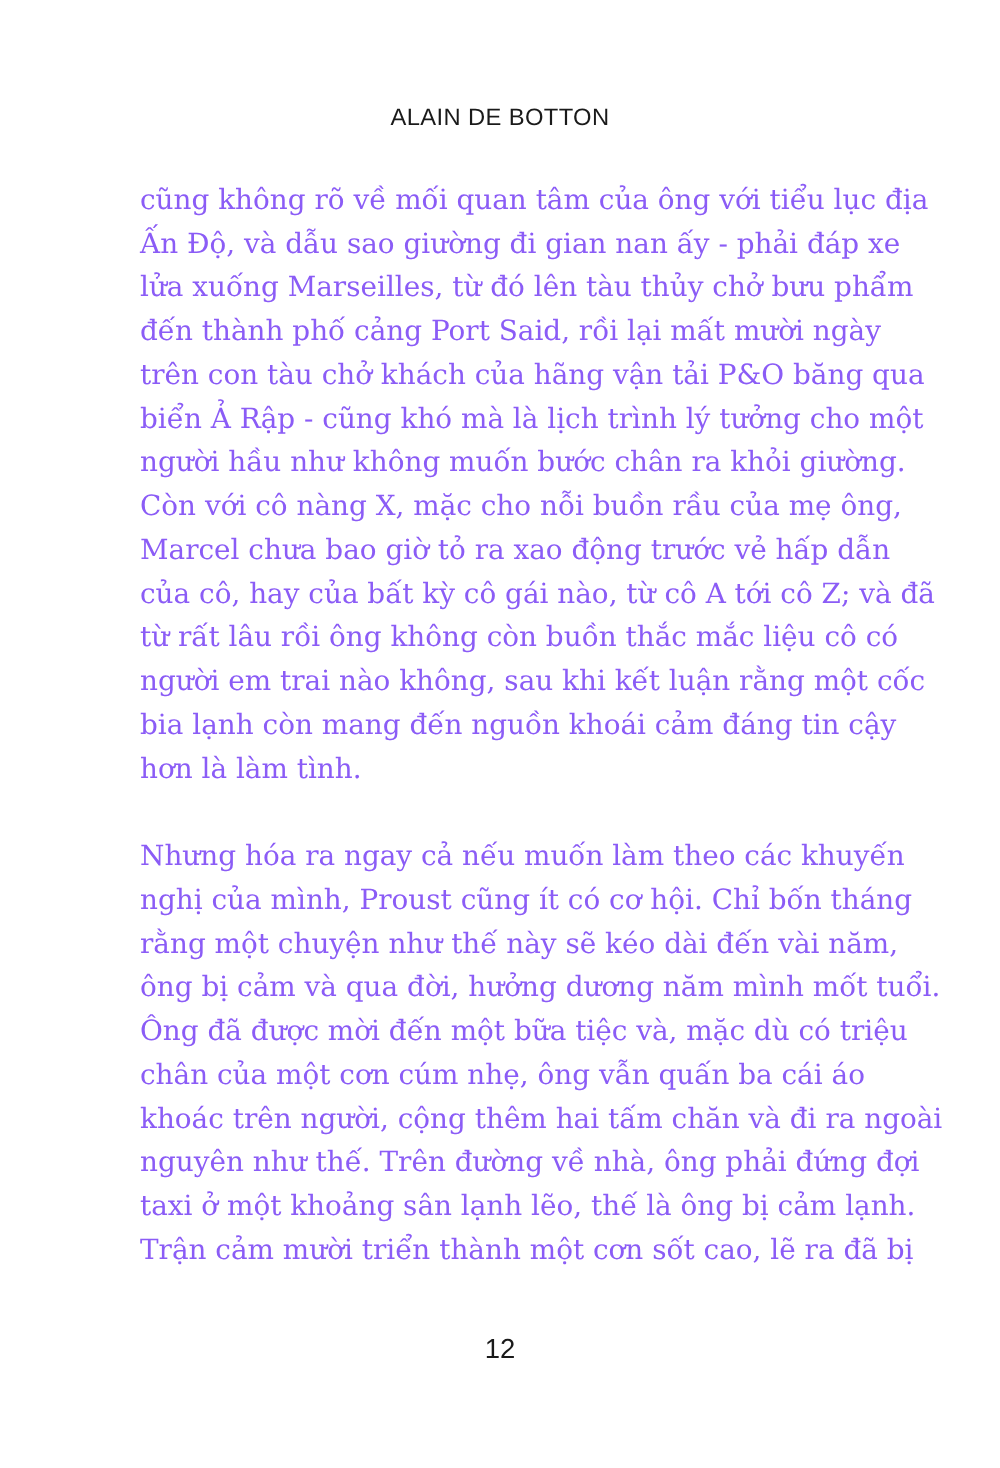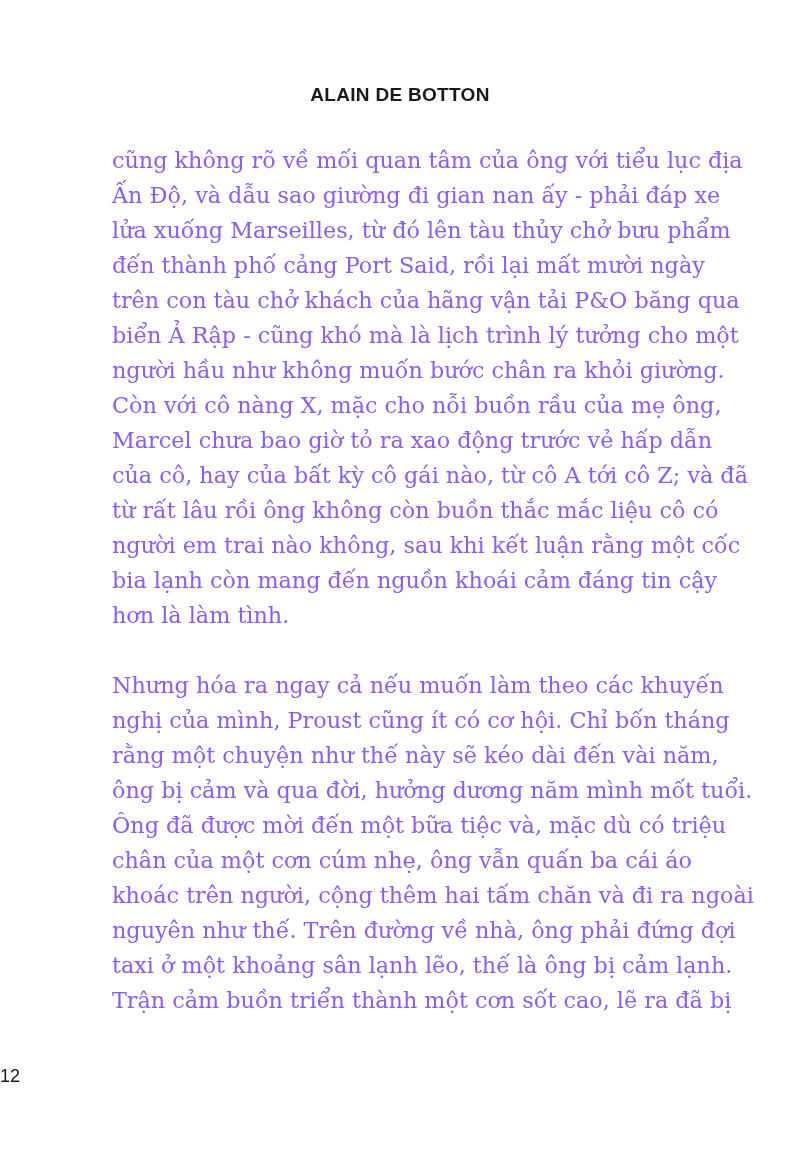--- a/index.html
+++ b/index.html
@@ -17,21 +17,20 @@
     .running-header {
       position: absolute;
       top: 84px;
       left: 0;
       width: 800px;
       text-align: center;
       font-family: "Liberation Sans", "DejaVu Sans", sans-serif;
       font-size: 19px;
       letter-spacing: 0.3px;
       color: #1a1a1a;
-      font-weight: bold;
     }
     .text-block {
       position: absolute;
       top: 143px;
       left: 112px;
       width: 577px;
       font-family: "DejaVu Serif", "Liberation Serif", serif;
       font-size: 22.3px;
       line-height: 35px;
       color: #8b5cf6;
@@ -55,23 +54,23 @@
       height: 35px;
     }
     .ital {
       font-style: italic;
     }
     .page-number {
       position: absolute;
       top: 1066px;
       left: 0;
       width: 800px;
-      text-align: left;
+      text-align: center;
       font-family: "Liberation Sans", "DejaVu Sans", sans-serif;
-      font-size: 18px;
+      font-size: 22px;
       color: #1a1a1a;
     }
   </style>
 </head>
 <body>
 
 <div class="running-header">ALAIN DE BOTTON</div>
 
 <div class="text-block">
   <div class="para">
@@ -96,17 +95,17 @@
   <div class="para">
     <span class="line">Nhưng hóa ra ngay cả nếu muốn làm theo các khuyến</span>
     <span class="line">nghị của mình, Proust cũng ít có cơ hội. Chỉ bốn tháng</span>
     <span class="line">rằng một chuyện như thế này sẽ kéo dài đến vài năm,</span>
     <span class="line">ông bị cảm và qua đời, hưởng dương năm mình mốt tuổi.</span>
     <span class="line">Ông đã được mời đến một bữa tiệc và, mặc dù có triệu</span>
     <span class="line">chân của một cơn cúm nhẹ, ông vẫn quấn ba cái áo</span>
     <span class="line">khoác trên người, cộng thêm hai tấm chăn và đi ra ngoài</span>
     <span class="line">nguyên như thế. Trên đường về nhà, ông phải đứng đợi</span>
     <span class="line">taxi ở một khoảng sân lạnh lẽo, thế là ông bị cảm lạnh.</span>
-    <span class="line">Trận cảm buồn triển thành một cơn sốt cao, lẽ ra đã bị</span>
+    <span class="line">Trận cảm mười triển thành một cơn sốt cao, lẽ ra đã bị</span>
   </div>
 </div>
 
 <div class="page-number">12</div>
 
 </body></html>

